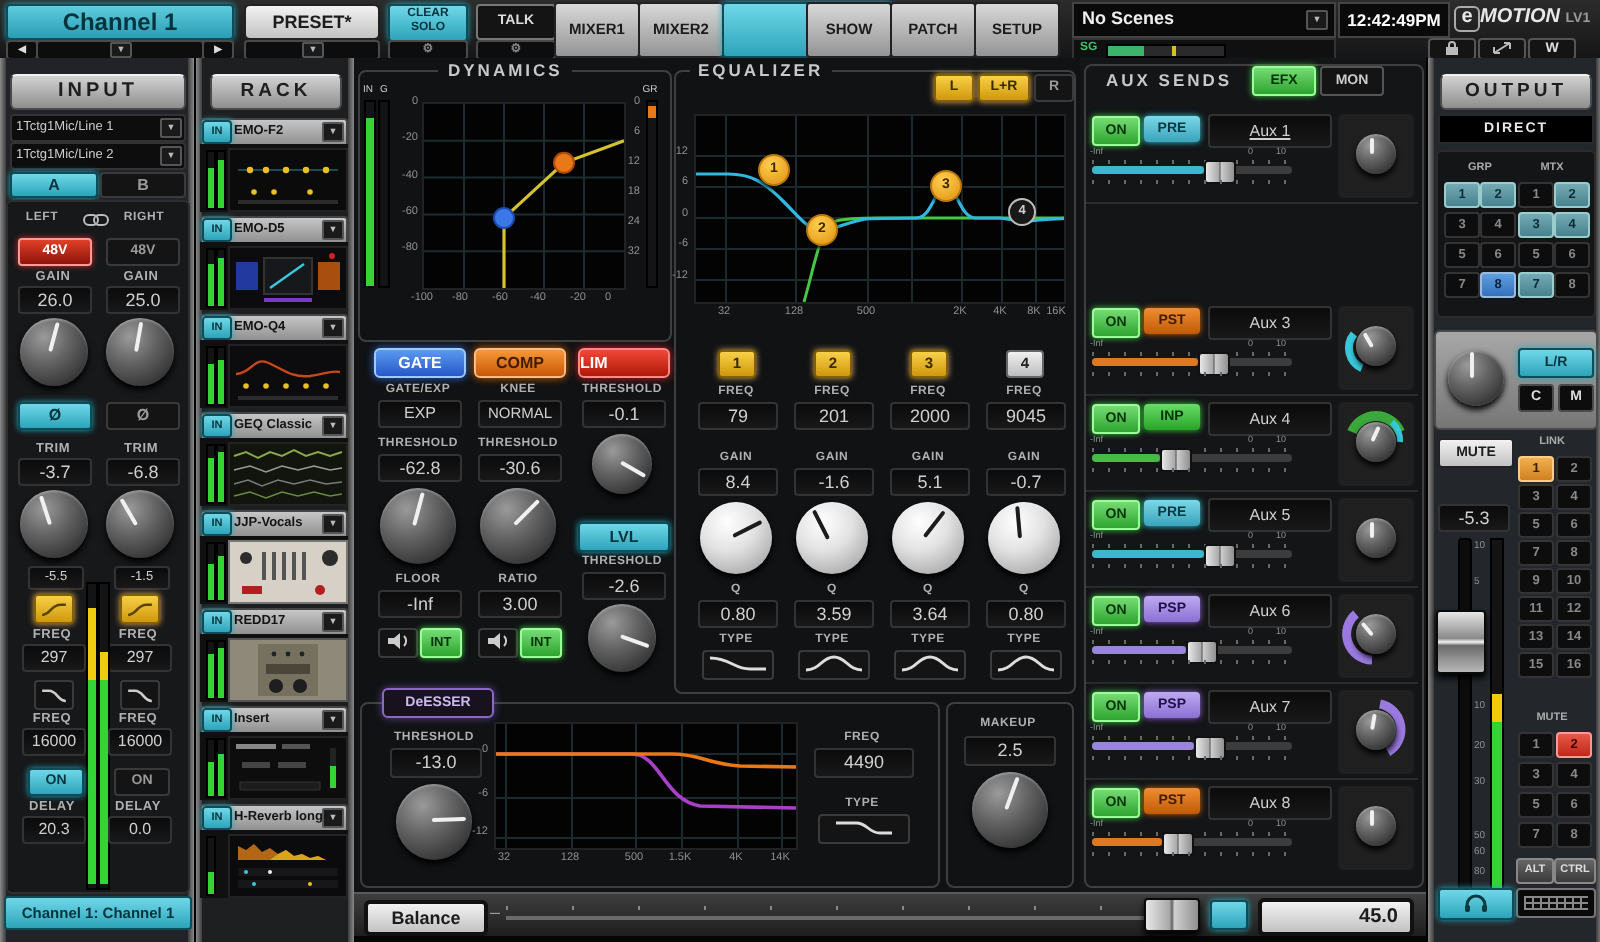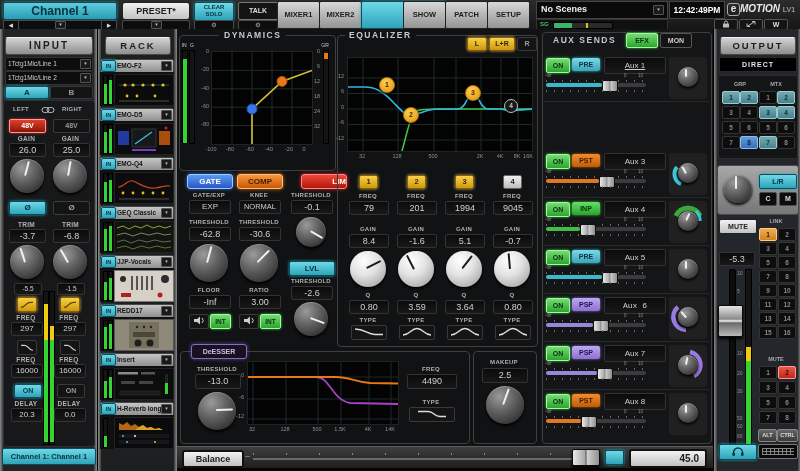--- a/index.html
+++ b/index.html
@@ -13,21 +13,21 @@
   .cybtn{background:linear-gradient(#6fd8e8,#2da4ba);border:1px solid #0d4c58;border-radius:2px;color:#06333c;
          font-weight:bold;text-align:center;box-shadow:0 0 3px #2ab;}
   .darkbtn{background:#141414;border:1px solid #3a3a3a;border-radius:2px;color:#999;font-weight:bold;text-align:center;}
   .blkbtn{background:#0d0d0d;border:1px solid #4a4a4a;border-radius:2px;color:#ddd;font-weight:bold;text-align:center;}
   .redbtn{background:linear-gradient(#e04028,#8c1408);border:1px solid #f99;border-radius:2px;color:#fff;font-weight:bold;text-align:center;box-shadow:0 0 3px #c33;}
   .grnbtn{background:linear-gradient(#74dc74,#2ea42e);border:1px solid #9f9;border-radius:2px;color:#06320a;font-weight:bold;text-align:center;box-shadow:0 0 3px #4c4;}
   .ylbtn{background:linear-gradient(#f8d048,#d0980c);border:1px solid #806008;border-radius:2px;color:#3a2a02;font-weight:bold;text-align:center;box-shadow:0 0 3px #da5;}
   .whtbtn{background:linear-gradient(#f0f0f0,#bdbdbd);border:1px solid #666;border-radius:2px;color:#222;font-weight:bold;text-align:center;}
   .bluebtn{background:linear-gradient(#5a9af0,#2858c8);border:1px solid #9cf;border-radius:3px;color:#fff;font-weight:bold;text-align:center;box-shadow:0 0 4px #36c;}
   .orgbtn{background:linear-gradient(#f89838,#c85808);border:1px solid #fb8;border-radius:3px;color:#401c00;font-weight:bold;text-align:center;box-shadow:0 0 4px #c60;}
-  .redbtn2{background:linear-gradient(#f04838,#b01808);border:1px solid #f88;border-radius:3px;color:#fff;font-weight:bold;text-align:right;box-shadow:0 0 4px #c22;margin-left:12px;}
+  .redbtn2{background:linear-gradient(#f04838,#b01808);border:1px solid #f88;border-radius:3px;color:#fff;font-weight:bold;text-align:left;box-shadow:0 0 4px #c22;}
   .silver{background:linear-gradient(#f2f2f2,#c2c2c2);border:1px solid #222;border-radius:3px;color:#1c1c1c;font-weight:bold;text-align:center;}
   .metalhdr{position:absolute;background:linear-gradient(#d2d2d2,#8e8e8e);border:1px solid #4a4a4a;border-top-color:#f0f0f0;
             border-radius:3px;color:#1e1e1e;font-weight:bold;text-align:center;letter-spacing:2px;}
   .panelbox{position:absolute;border:1px solid #3f3f3f;border-radius:4px;}
   .knob{position:absolute;border-radius:50%;background:radial-gradient(circle at 35% 28%,#9a9a9a,#636363 40%,#3a3a3a 75%,#262626);
         box-shadow:0 2px 3px #000,inset 0 1px 1px rgba(255,255,255,.25);}
   .knob.white{background:radial-gradient(circle at 38% 28%,#fff,#e2e2e2 42%,#b2b2b2 78%,#8d8d8d);}
   .ptr{position:absolute;left:50%;top:50%;width:2px;height:45%;margin-left:-1px;background:#f0f0f0;
        transform-origin:0 0;border-radius:1px;}
   .knob.white .ptr{background:#1c1c1c;}
@@ -554,21 +554,21 @@
     <div class="val" style="left:220px;top:271px;width:38px;">3.59</div>
     <span class="lbl" style="left:217px;top:288px;width:44px;font-size:6px;">TYPE</span>
     <div class="a darkbtn" style="left:222px;top:296px;width:34px;height:13px;">
         <svg width="32" height="11" viewBox="0 0 32 11" style="margin:0 auto;">
           <path d="M2,9 C9,9 10,2.5 16,2.5 C22,2.5 23,9 30,9" stroke="#ddd" stroke-width="1.4" fill="none"></path>
         </svg>
       </div>
 
     <div class="a ylbtn" style="left:278px;top:146px;width:17px;height:12px;font-size:7.5px;line-height:12px;">3</div>
     <span class="lbl" style="left:265px;top:164px;width:44px;font-size:6px;">FREQ</span>
-    <div class="val" style="left:268px;top:172px;width:38px;">1994</div>
+    <div class="val" style="left:268px;top:172px;width:38px;">2000</div>
     <span class="lbl" style="left:265px;top:197px;width:44px;font-size:6px;">GAIN</span>
     <div class="val" style="left:268px;top:205px;width:38px;">5.1</div>
     <div class="knob white" style="left:269px;top:222px;width:36px;height:36px;">
         <div class="ptr" style="transform:rotate(218deg);"></div>
       </div>
     <span class="lbl" style="left:265px;top:263px;width:44px;font-size:6px;">Q</span>
     <div class="val" style="left:268px;top:271px;width:38px;">3.64</div>
     <span class="lbl" style="left:265px;top:288px;width:44px;font-size:6px;">TYPE</span>
     <div class="a darkbtn" style="left:270px;top:296px;width:34px;height:13px;">
         <svg width="32" height="11" viewBox="0 0 32 11" style="margin:0 auto;">
@@ -723,21 +723,21 @@
       <div class="a" style="left:125px;top:3px;width:38px;height:42px;background:#202020;border:1px solid #161616;border-radius:4px;">
         <div class="knob" style="left:9px;top:10px;width:20px;height:20px;">
             <div class="ptr" style="height:40%;transform:rotate(180deg);"></div>
           </div>
       </div>
     </div>
 
     <div class="a" style="left:3px;top:264px;width:166px;height:48px;border-bottom:1px solid #2a2a2a;">
       <div class="a grnbtn" style="left:3px;top:5px;width:22px;height:13px;font-size:7px;line-height:13px;">ON</div>
       <div class="mode m-psp" style="left:29px;top:5px;">PSP</div>
-      <div class="val" style="left:61px;top:4px;width:60px;height:15px;font-size:8px;line-height:15px;font-family:Liberation Mono, monospace;">Aux 6</div>
+      <div class="val" style="left:61px;top:4px;width:60px;height:15px;font-size:8px;line-height:15px;">Aux 6</div>
       <span class="tick" style="left:2px;top:20px;font-size:4.5px;">-Inf</span>
       <span class="tick" style="left:81px;top:20px;font-size:4.5px;">0</span>
       <span class="tick" style="left:95px;top:20px;font-size:4.5px;">10</span>
       <div class="ticksrow" style="left:3px;top:27px;width:100px;"></div>
       <div class="aux-track" style="left:3px;top:30px;width:100px;">
           <div class="aux-fill" style="width:47px;background:#9a86d8;"></div>
         </div>
       <div class="aux-handle" style="left:50px;top:27px;"></div>
       <div class="ticksrow" style="left:3px;top:37px;width:100px;"></div>
       <div class="a" style="left:125px;top:3px;width:38px;height:42px;background:#202020;border:1px solid #161616;border-radius:4px;">

